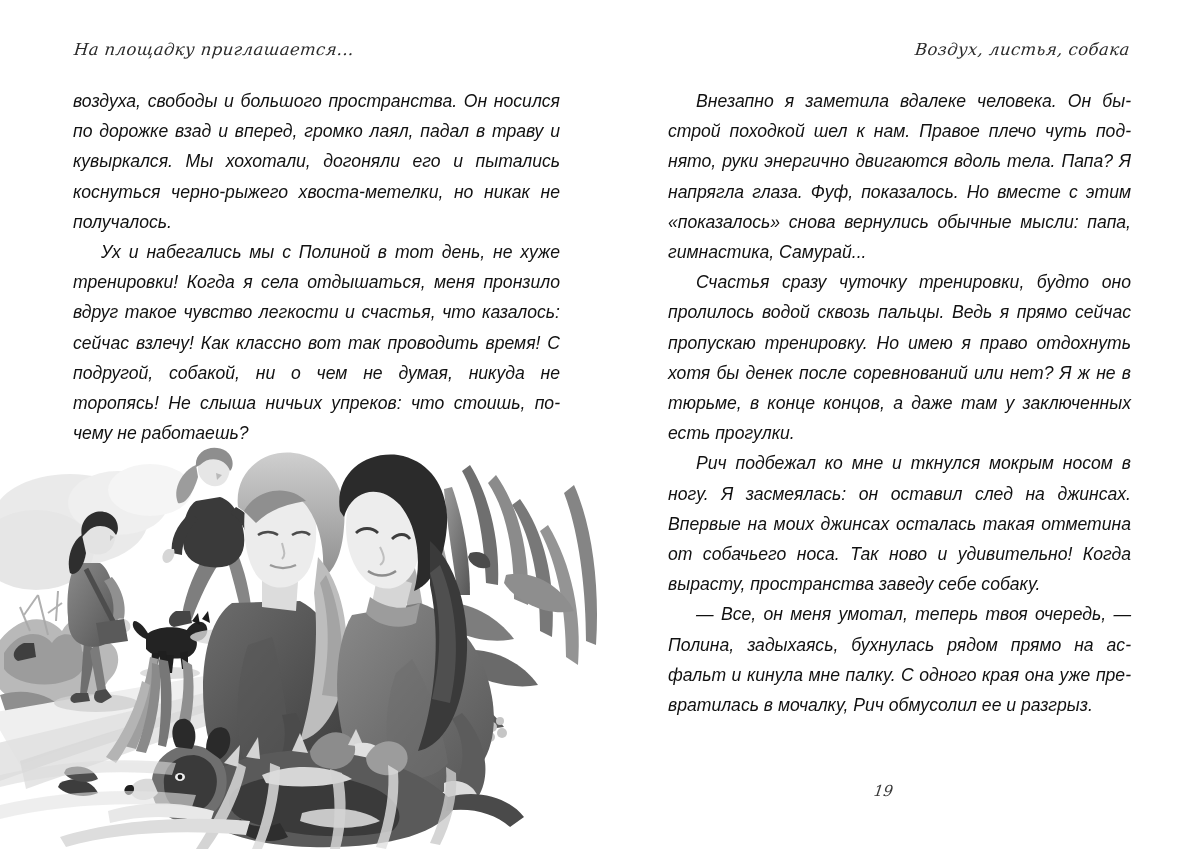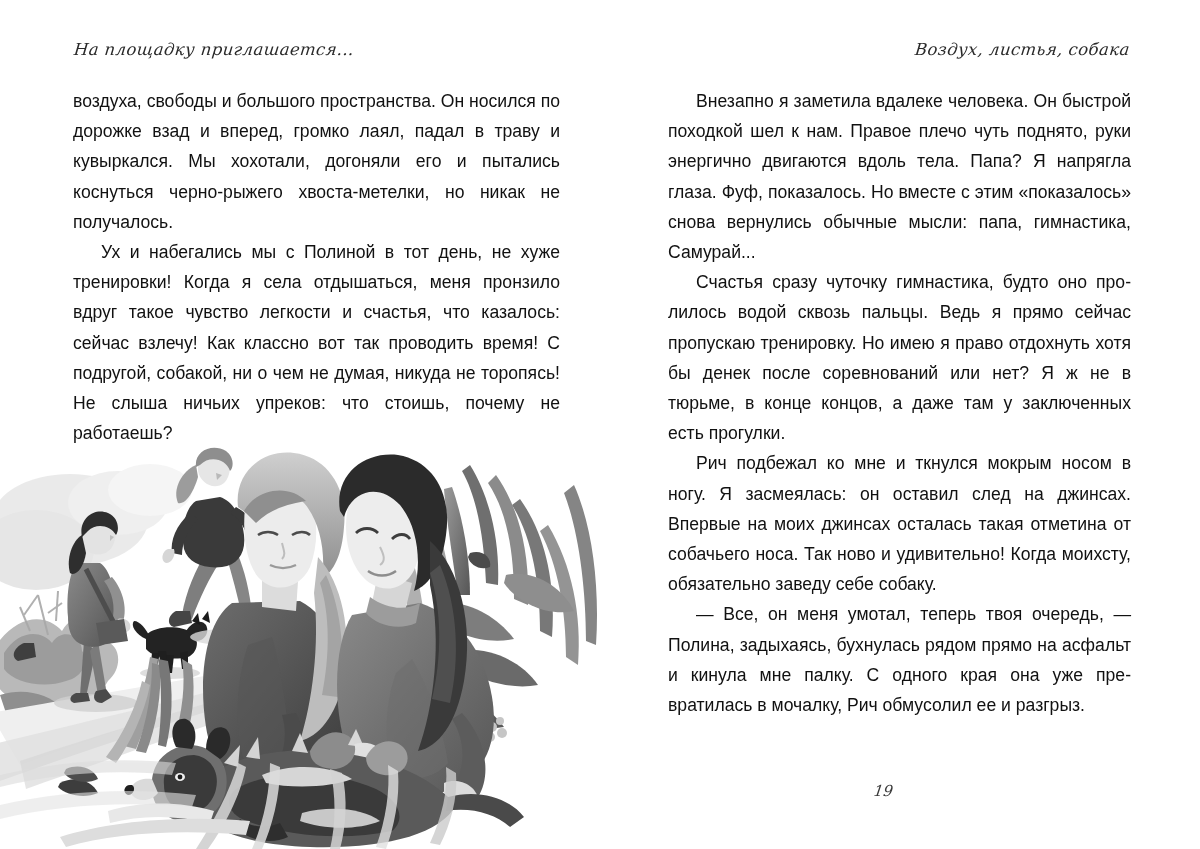--- a/index.html
+++ b/index.html
@@ -36,20 +36,21 @@
   .running-head.left  { left: 74px; }
   .running-head.right { right: 70px; text-align: right; }
 
   
   .columns {
     position: absolute;
     top: 86px;
     left: 0;
     right: 0;
     height: 700px;
+    font-style: italic;
   }
   .col {
     position: absolute;
     top: 0;
     font-size: 17.6px;
     line-height: 30.2px;
     text-align: justify;
     text-justify: inter-word;
     color: #111111;
     hyphens: manual;
@@ -98,22 +99,22 @@
   <div class="columns">
 
     <div class="col left">
       <p>воздуха, свободы и большого пространства. Он но­сился по дорожке взад и вперед, громко лаял, па­дал в траву и кувыркался. Мы хохотали, догоняли его и пытались коснуться черно-рыжего хвоста-метелки, но никак не получалось.</p>
       <p class="indent">Ух и набегались мы с Полиной в тот день, не хуже тренировки! Когда я села отдышаться, меня пронзило вдруг такое чувство легкости и счастья, что казалось: сейчас взлечу! Как классно вот так проводить время! С подругой, собакой, ни о чем не думая, никуда не торопясь! Не слыша ничьих упреков: что стоишь, по­чему не работаешь?</p>
       <p class="indent">Чистый свежий воздух хотелось пить. Неяркое ок­тябрьское солнце светило ласково, а его лучи пры-</p>
     </div>
 
     <div class="col right">
       <p class="indent">Внезапно я заметила вдалеке человека. Он бы­строй походкой шел к нам. Правое плечо чуть под­нято, руки энергично двигаются вдоль тела. Папа? Я напрягла глаза. Фуф, показалось. Но вместе с этим «показалось» снова вернулись обычные мысли: папа, гимнастика, Самурай...</p>
-      <p class="indent">Счастья сразу чуточку гимнастика, будто оно про­лилось водой сквозь пальцы. Ведь я прямо сейчас пропускаю тренировку. Но имею я право отдохнуть хотя бы денек после соревнований или нет? Я ж не в тюрьме, в конце концов, а даже там у заключенных есть прогулки.</p>
-      <p class="indent">Рич подбежал ко мне и ткнулся мокрым носом в ногу. Я засмеялась: он оставил след на джинсах. Впервые на моих джинсах осталась такая отметина от собачьего носа. Так ново и удивительно! Когда моих­сту, обязательно заведу себе собаку.</p>
+      <p class="indent">Счастья сразу чуточку тренировки, будто оно про­лилось водой сквозь пальцы. Ведь я прямо сейчас пропускаю тренировку. Но имею я право отдохнуть хотя бы денек после соревнований или нет? Я ж не в тюрьме, в конце концов, а даже там у заключенных есть прогулки.</p>
+      <p class="indent">Рич подбежал ко мне и ткнулся мокрым носом в ногу. Я засмеялась: он оставил след на джинсах. Впервые на моих джинсах осталась такая отметина от собачьего носа. Так ново и удивительно! Когда выра­сту, пространства заведу себе собаку.</p>
       <p class="indent">— Все, он меня умотал, теперь твоя очередь, — Полина, задыхаясь, бухнулась рядом прямо на ас­фальт и кинула мне палку. С одного края она уже пре­вратилась в мочалку, Рич обмусолил ее и разгрыз.</p>
 
     </div>
 
   </div>
 
   <div class="folio">19</div>
 
   <div class="illustration">
     <svg width="604" height="404" viewBox="0 0 604 404" xmlns="http://www.w3.org/2000/svg">

